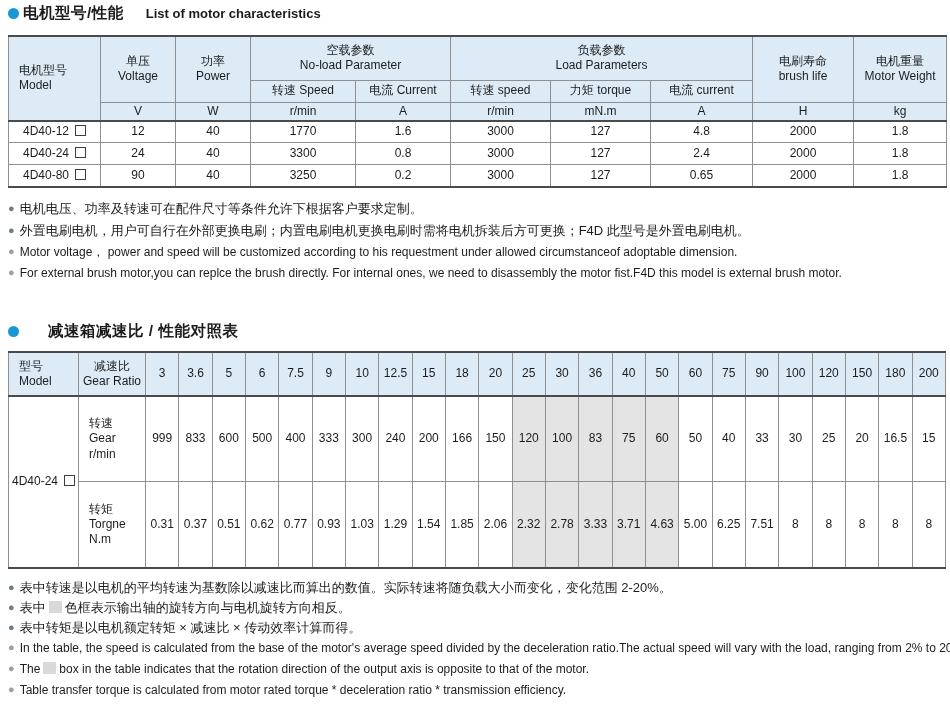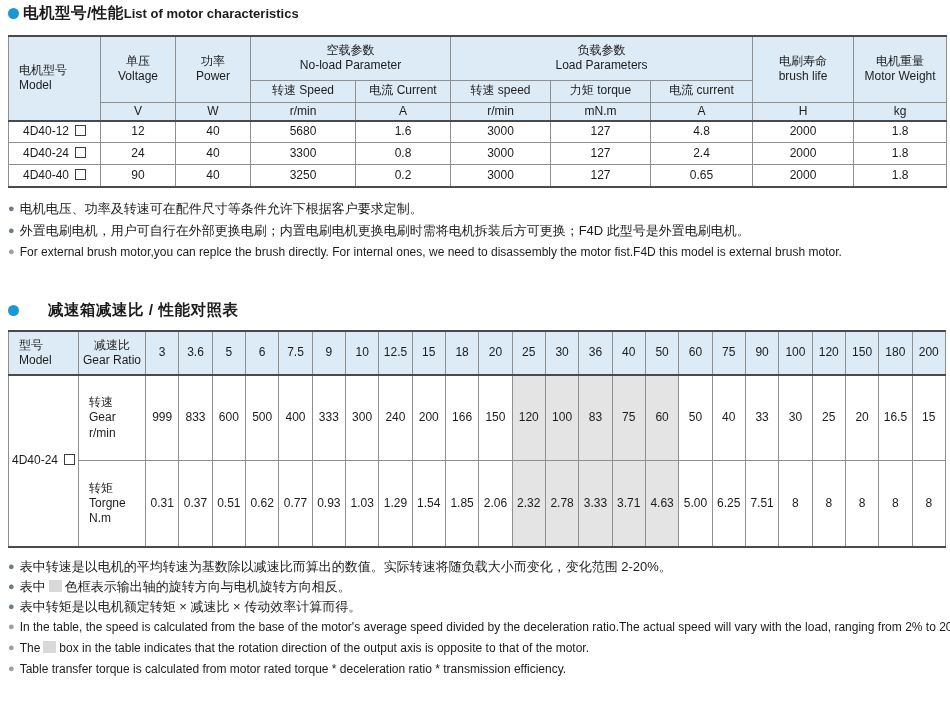--- a/index.html
+++ b/index.html
@@ -3,21 +3,21 @@
 <meta charset="utf-8">
 <style>
   * { margin:0; padding:0; box-sizing:border-box; }
   html,body { width:950px; height:715px; background:#ffffff; overflow:hidden;
               font-family:"Liberation Sans", sans-serif; color:#1c1c1c; }
   .page { width:950px; height:577px; padding:3px 4px 0 8px; }
 
   .section-title { display:flex; align-items:center; margin:0 0 11px 0; }
   .section-title .dot { width:11px; height:11px; border-radius:50%; background:#1899d6; flex:0 0 auto; margin-right:4px; }
   .t-zh { font-weight:bold; font-size:15.5px; letter-spacing:0.5px; }
-  .t-en { font-weight:bold; font-size:13px; margin-left:0; }
+  .t-en { font-weight:bold; font-size:13px; margin-left:22px; }
   .title2 { margin-top:40px; margin-bottom:9px;gap:25px; }
 
   table.tbl { border-collapse:collapse; table-layout:fixed; width:938px;
               border-top:2px solid #4a4a4a; border-bottom:2px solid #4a4a4a; }
   .tbl th, .tbl td { border:1px solid #8f8f8f; font-weight:normal; text-align:center;
                      vertical-align:middle; font-size:12px; line-height:1.28; padding:1px 2px; overflow:hidden; }
   .tbl thead th { background:#dcebf6; }
   .tbl thead { border-bottom:2px solid #4a4a4a; }
 
   .tbl1 tr.h-band1 { height:44px; }
@@ -120,58 +120,59 @@
         <th>A</th>
         <th>H</th>
         <th>kg</th>
       </tr>
     </thead>
     <tbody>
         <tr>
           <td><span>4D40-12</span><span class="checkbox"></span></td>
           <td>12</td>
           <td>40</td>
-          <td>5680</td>
+          <td>1770</td>
           <td>1.6</td>
           <td>3000</td>
           <td>127</td>
           <td>4.8</td>
           <td>2000</td>
           <td>1.8</td>
         </tr>
         <tr>
           <td><span>4D40-24</span><span class="checkbox"></span></td>
           <td>24</td>
           <td>40</td>
           <td>3300</td>
           <td>0.8</td>
           <td>3000</td>
           <td>127</td>
           <td>2.4</td>
           <td>2000</td>
           <td>1.8</td>
         </tr>
         <tr>
-          <td><span>4D40-40</span><span class="checkbox"></span></td>
+          <td><span>4D40-80</span><span class="checkbox"></span></td>
           <td>90</td>
           <td>40</td>
           <td>3250</td>
           <td>0.2</td>
           <td>3000</td>
           <td>127</td>
           <td>0.65</td>
           <td>2000</td>
           <td>1.8</td>
         </tr>
       </tbody>
   </table>
 
   <div class="notes">
       <div class="note zh"><span class="bullet">●</span><span>电机电压、功率及转速可在配件尺寸等条件允许下根据客户要求定制。</span></div>
       <div class="note zh"><span class="bullet">●</span><span>外置电刷电机，用户可自行在外部更换电刷；内置电刷电机更换电刷时需将电机拆装后方可更换；F4D 此型号是外置电刷电机。</span></div>
+      <div class="note en"><span class="bullet">●</span><span>Motor voltage， power and speed will be customized according to his requestment under allowed circumstanceof adoptable dimension.</span></div>
       <div class="note en"><span class="bullet">●</span><span>For external brush motor,you can replce the brush directly. For internal ones, we need to disassembly the motor fist.F4D this model is external brush motor.</span></div>
     </div>
 
   <div class="section-title title2">
     <span class="dot"></span>
     <span class="t-zh">减速箱减速比 / 性能对照表</span>
   </div>
 
   <table class="tbl tbl2">
     <colgroup id="tbl2-cols">

